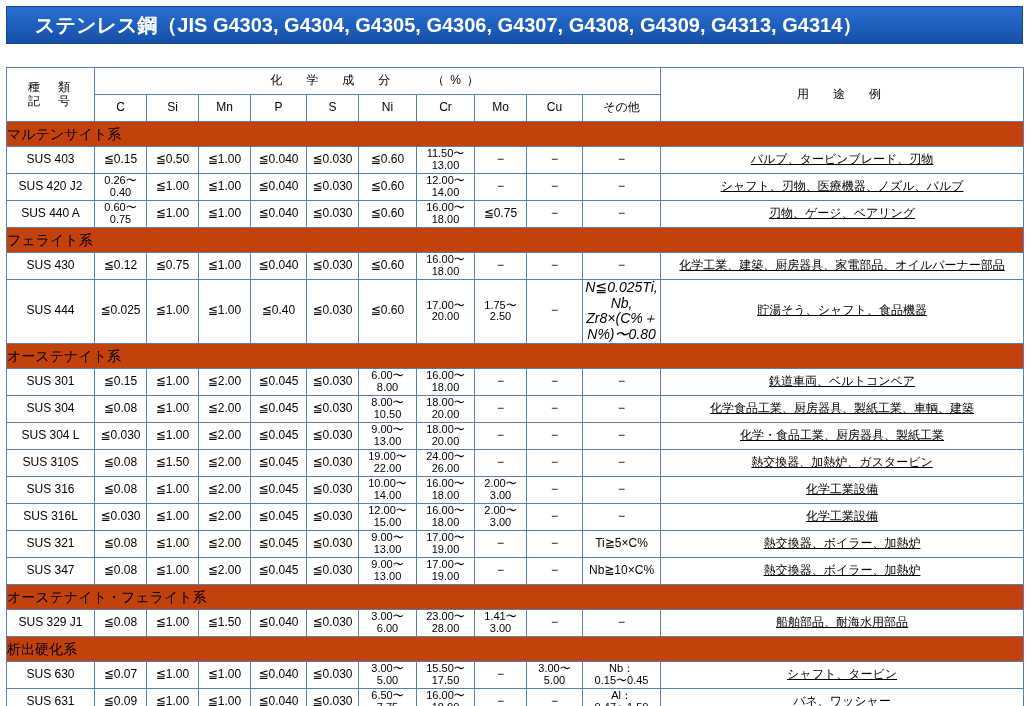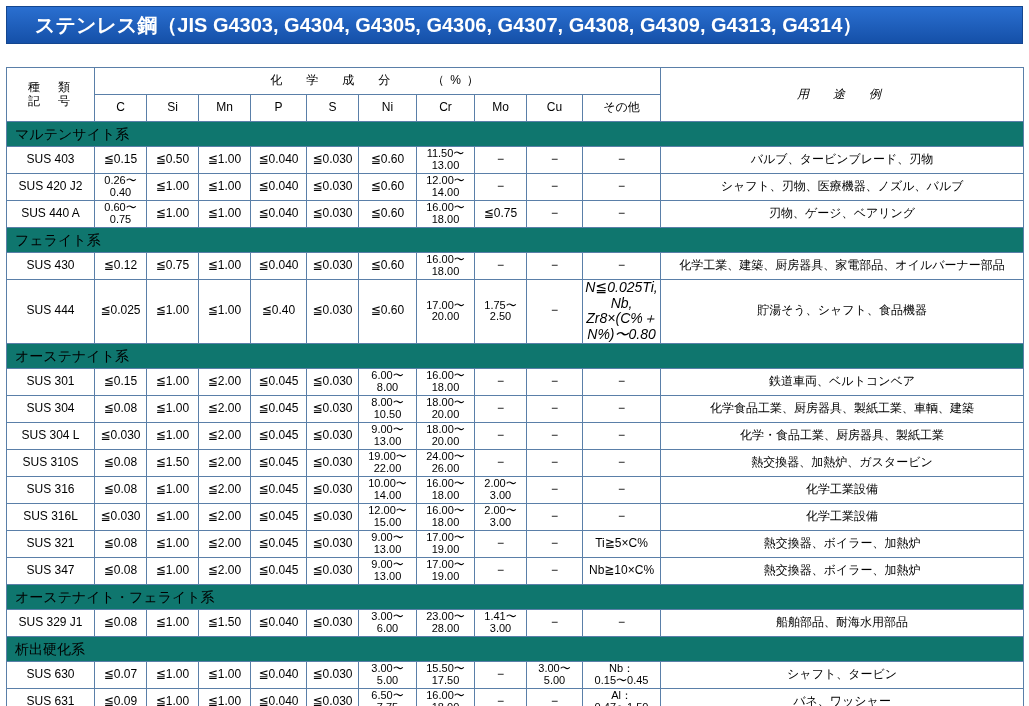--- a/index.html
+++ b/index.html
@@ -57,38 +57,37 @@
   }
   th.hdr-chem{
     background:#dbeaf7;
     font-size:14px;
     letter-spacing:6px;
   }
   th.hdr-use{
     background:#dbeaf7;
     font-size:13px;
     letter-spacing:6px;
-    font-style:italic;
   }
   td.grade{
     background:#dbeaf7;
     text-align:left;
     padding-left:8px;
     font-size:13px;
   }
   td.use{
     text-align:left;
     padding-left:8px;
     font-size:12.5px;
     background:#ffffff;
+    text-decoration:underline;
   }
   tr.section td{
-    background:#0f766e;
+    background:#c2410c;
     text-align:left;
-    padding-left:8px;
     font-size:14px;
     height:24px;
   }
   .two{
     display:block;
     line-height:1.05;
     font-size:11px;
   }
   .two i{font-style:normal;display:block;}
   .tiny{

